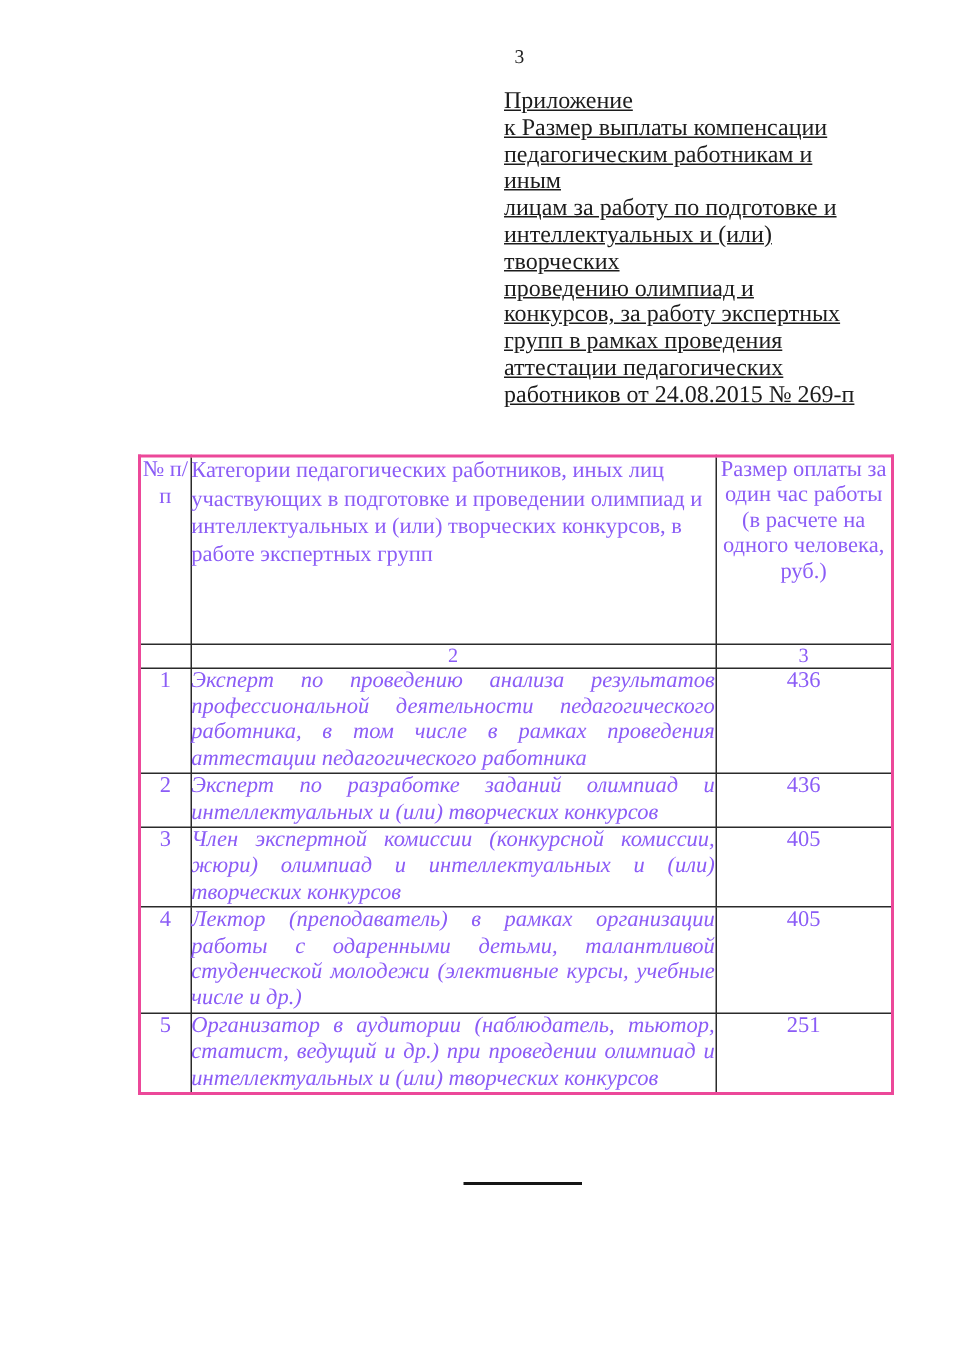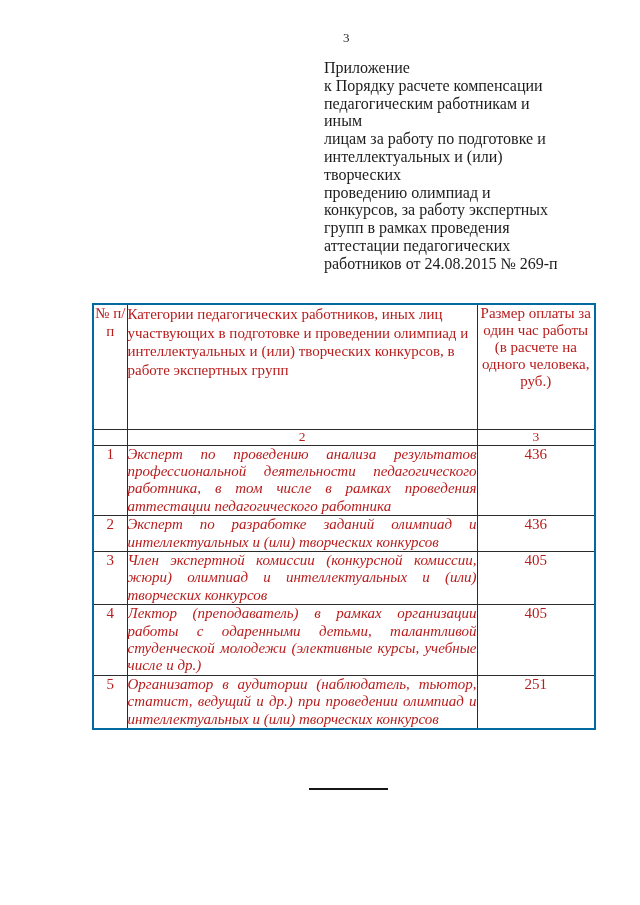--- a/index.html
+++ b/index.html
@@ -18,37 +18,38 @@
   .page-number {
     position: absolute;
     left: 343px;
     top: 31px;
     font-size: 13px;
     line-height: 14px;
   }
 
   .appendix-note {
     position: absolute;
-    left: 324px;
+    left: 336px;
     top: 59px;
     width: 240px;
     font-size: 16px;
     line-height: 17.8px;
+    text-decoration: underline;
   }
 
   table.rates-table {
     position: absolute;
     left: 92px;
     top: 303px;
     width: 504px;
     border-collapse: collapse;
     table-layout: fixed;
     font-size: 15px;
-    color: #b91c1c;
-    border: 2px solid #0369a1;
+    color: #8b5cf6;
+    border: 2px solid #ec4899;
   }
   table.rates-table td,
   table.rates-table th {
     border: 1px solid #2b2b2b;
     vertical-align: top;
     font-weight: normal;
     padding: 0;
   }
 
   tr.header-row { height: 125px; }
@@ -84,21 +85,21 @@
 </style>
 </head>
 <body>
 
 <div class="page">
 
   <div class="page-number">3</div>
 
   <div class="appendix-note">
     <div>Приложение</div>
-    <div>к Порядку расчете компенсации</div>
+    <div>к Размер выплаты компенсации</div>
     <div>педагогическим работникам и иным</div>
     <div>лицам за работу по подготовке и</div>
     <div>интеллектуальных и (или) творческих</div>
     <div>проведению олимпиад и</div>
     <div>конкурсов, за работу экспертных</div>
     <div>групп в рамках проведения</div>
     <div>аттестации педагогических</div>
     <div>работников от 24.08.2015 № 269-п</div>
   </div>
 

